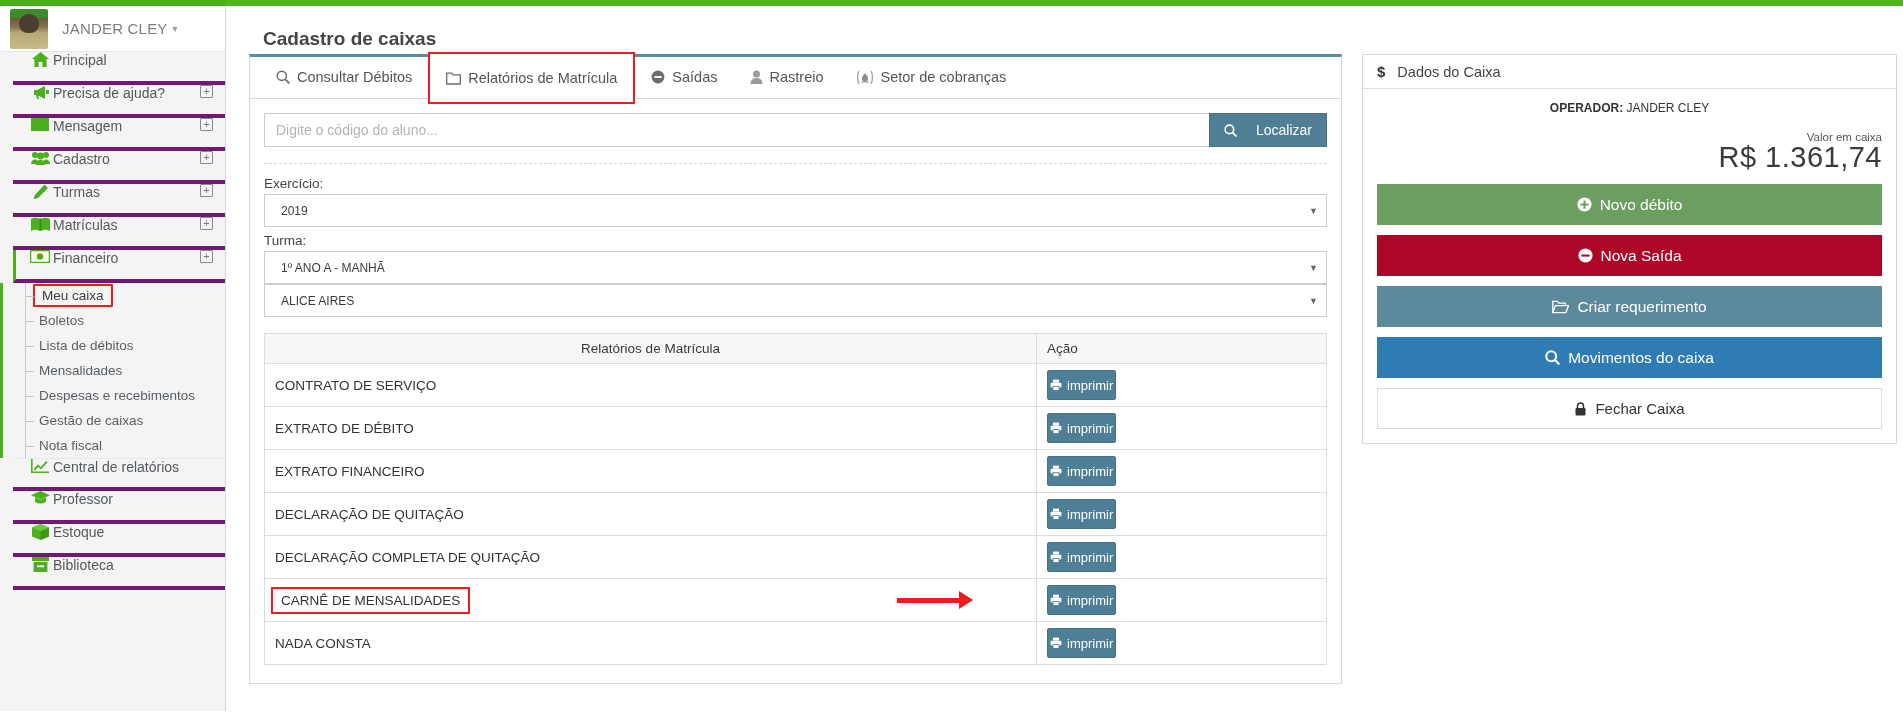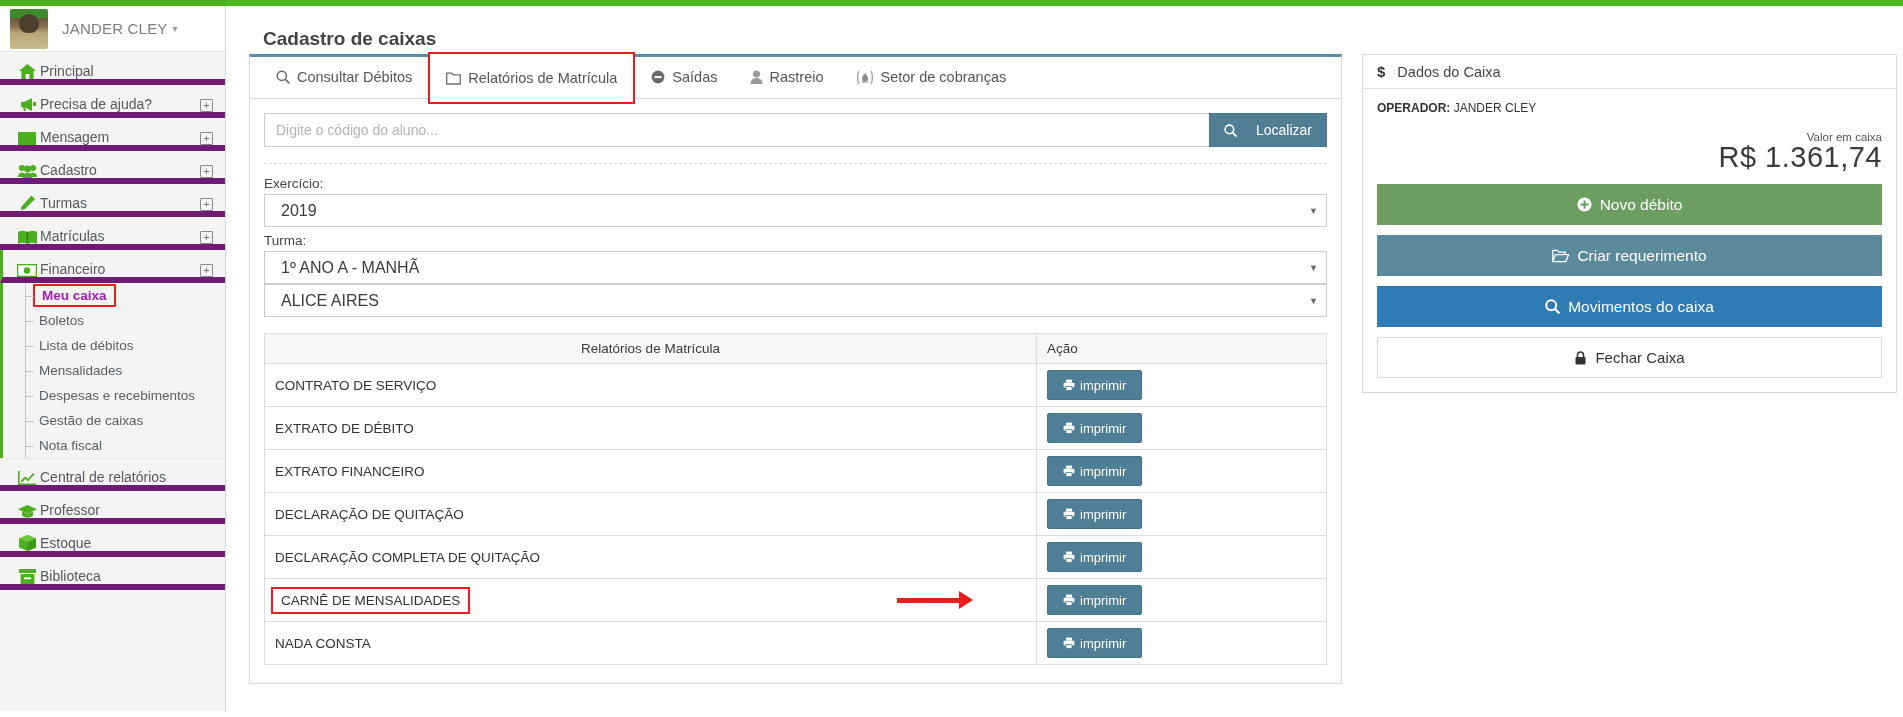--- a/index.html
+++ b/index.html
@@ -36,23 +36,23 @@
     content: ""; position: absolute; left: 9px; top: 5px; width: 20px; height: 19px;
     border-radius: 50% 50% 45% 45%; background: #4d3f2e;
   }
   .user-name {
     margin-left: 14px; font-size: 15px; color: #7d7d7d; letter-spacing: .2px;
   }
   .caret-mini { margin-left: 5px; font-size: 10px; color: #9a9a9a; }
 
   .nav { list-style: none; }
   .nav-item {
-    position: relative; border-bottom: 6px solid #701a75;
-    display: flex; align-items: flex-end; height: 33px; padding: 0 12px 0 14px;
-    background: #f4f4f4; cursor: pointer;
+    position: relative; border-bottom: 4px solid #701a75;
+    display: flex; align-items: flex-start; height: 33px; padding: 0 12px 0 14px;
+    background: #f4f4f4; cursor: pointer; margin-left: 13px;
   }
   .nav-item.active-parent { background: #f4f4f4; border-left: 3px solid #4caf1e; padding-left: 11px; }
   .nav-ico { width: 26px; flex: none; display: flex; align-items: center; justify-content: center; }
   .nav-label { font-size: 14px; color: #555a5e; white-space: nowrap; }
   .nav-plus {
     margin-left: auto; font-size: 11px; color: #7a7a7a;
     width: 13px; height: 13px; line-height: 11px; text-align: center;
     border: 1px solid #8b8b8b; border-radius: 1px;
   }
 
@@ -63,21 +63,21 @@
     position: relative; display: flex; align-items: center;
     height: 25px; padding-left: 36px; font-size: 13.5px; color: #5b6065;
     cursor: pointer;
   }
   .tree-item::before {
     content: ""; position: absolute; left: 22px; top: 0; bottom: 0; width: 1px; background: #c8c8c8;
   }
   .tree-item::after {
     content: ""; position: absolute; left: 22px; top: 50%; width: 9px; height: 1px; background: #c8c8c8;
   }
-  .tree-item.highlighted { color: #a21caf; font-weight: bold; }
+  .tree-item.highlighted { color: #404040; font-weight: normal; }
   .tree-item .tree-box {
     border: 2px solid #ee1c1c; padding: 2px 7px; margin-left: -6px;
     border-radius: 1px; background: #f4f4f4;
   }
 
   
   svg { display: block; }
 
   
   .content {
@@ -122,21 +122,21 @@
     font-size: 14px; cursor: pointer; white-space: nowrap;
   }
 
   .divider-dotted { border-top: 1px dashed #d4d4d4; margin: 16px 0 12px 0; }
 
   .field-label { font-size: 13.5px; color: #454545; margin: 6px 0 3px 0; }
   .select-wrap { position: relative; }
   .select-box {
     width: 100%; height: 33px; border: 1px solid #ccc; background: #fff;
     display: flex; align-items: center; padding: 0 26px 0 16px;
-    font-size: 16px; color: #3b3b3b; cursor: pointer;
+    font-size: 12px; color: #3b3b3b; cursor: pointer;
   }
   .select-caret {
     position: absolute; right: 9px; top: 50%; transform: translateY(-50%);
     font-size: 9px; color: #666;
   }
 
   
   table.reports { width: 100%; border-collapse: collapse; margin-top: 16px; }
   table.reports th {
     background: #f7f7f7; border: 1px solid #dcdcdc; height: 30px;
@@ -146,21 +146,21 @@
   table.reports th.col-action { text-align: left; padding-left: 10px; width: 290px; }
   table.reports td {
     border: 1px solid #dcdcdc; height: 43px; font-size: 13.5px; color: #333;
     padding: 0 10px; vertical-align: middle;
   }
   table.reports td.name-cell { padding-left: 10px; }
   .name-box { border: 2px solid #ee1c1c; display: inline-block; padding: 4px 8px; margin-left: -4px; }
   .btn-print {
     display: inline-flex; align-items: center; gap: 5px;
     background: #4e7f96; color: #fff; border: 1px solid #467287;
-    height: 30px; padding: 0 15px; font-size: 13px; cursor: pointer;
+    height: 30px; padding: 0 2px; font-size: 13px; cursor: pointer;
     border-radius: 2px;
   }
 
   
   .red-arrow {
     position: absolute; display: flex; align-items: center;
   }
   .red-arrow .shaft { width: 62px; height: 5px; background: #ee1c1c; }
   .red-arrow .head {
     width: 0; height: 0; border-top: 9px solid transparent;
@@ -170,21 +170,21 @@
   
   .right-col { position: absolute; left: 1127px; top: 48px; width: 535px; }
   .panel { border: 1px solid #d6d9dc; background: #fff; }
   .panel-head {
     height: 34px; display: flex; align-items: center; gap: 12px;
     padding: 0 14px; border-bottom: 1px solid #e0e0e0; background: #fff;
   }
   .panel-head .dollar { font-size: 15px; font-weight: bold; color: #333; }
   .panel-head .ph-title { font-size: 14.5px; color: #444; }
   .panel-body { padding: 12px 14px 14px 14px; }
-  .operator { font-size: 12px; color: #333; }
+  .operator { font-size: 12px; color: #333; text-align: center; }
   .operator b { font-weight: bold; }
   .valor-label { text-align: right; font-size: 11.5px; color: #555; margin-top: 16px; }
   .valor-amount { text-align: right; font-size: 29px; color: #3b3b3b; margin-top: -2px; letter-spacing: .5px; }
 
   .pbtn {
     width: 100%; height: 41px; margin-top: 10px; border: none; cursor: pointer;
     display: flex; align-items: center; justify-content: center; gap: 8px;
     font-size: 15.5px; color: #fff; font-family: "Liberation Sans", sans-serif;
   }
   .pbtn.green { background: #6c9e62; }
@@ -589,20 +589,29 @@
             <span>
               <svg width="15" height="15" viewBox="0 0 14 14">
                   <circle cx="7" cy="7" r="6.6" fill="#ffffff"></circle>
                   <rect x="3.2" y="6.1" width="7.6" height="1.9" fill="#6c9e62"></rect>
                   <rect x="6.05" y="3.2" width="1.9" height="7.6" fill="#6c9e62"></rect>
                 </svg>
             </span>
             <span>Novo débito</span>
           </button>
 
+          <button class="pbtn red">
+            <span>
+              <svg width="15" height="15" viewBox="0 0 14 14">
+                  <circle cx="7" cy="7" r="6.6" fill="#ffffff"></circle>
+                  <rect x="3.2" y="6.1" width="7.6" height="1.9" fill="#ad0626"></rect>
+                </svg>
+            </span>
+            <span>Nova Saída</span>
+          </button>
 
           <button class="pbtn teal">
             <span>
               <svg width="17" height="14" viewBox="0 0 17 14">
                   <path d="M0.8 12.6V1.4h4.6l1.3 1.8h6.6v2.2" fill="none" stroke="#ffffff" stroke-width="1.3"></path>
                   <path d="M3.4 5.6h13.2l-2.8 7H0.8z" fill="none" stroke="#ffffff" stroke-width="1.3"></path>
                 </svg>
             </span>
             <span>Criar requerimento</span>
           </button>

